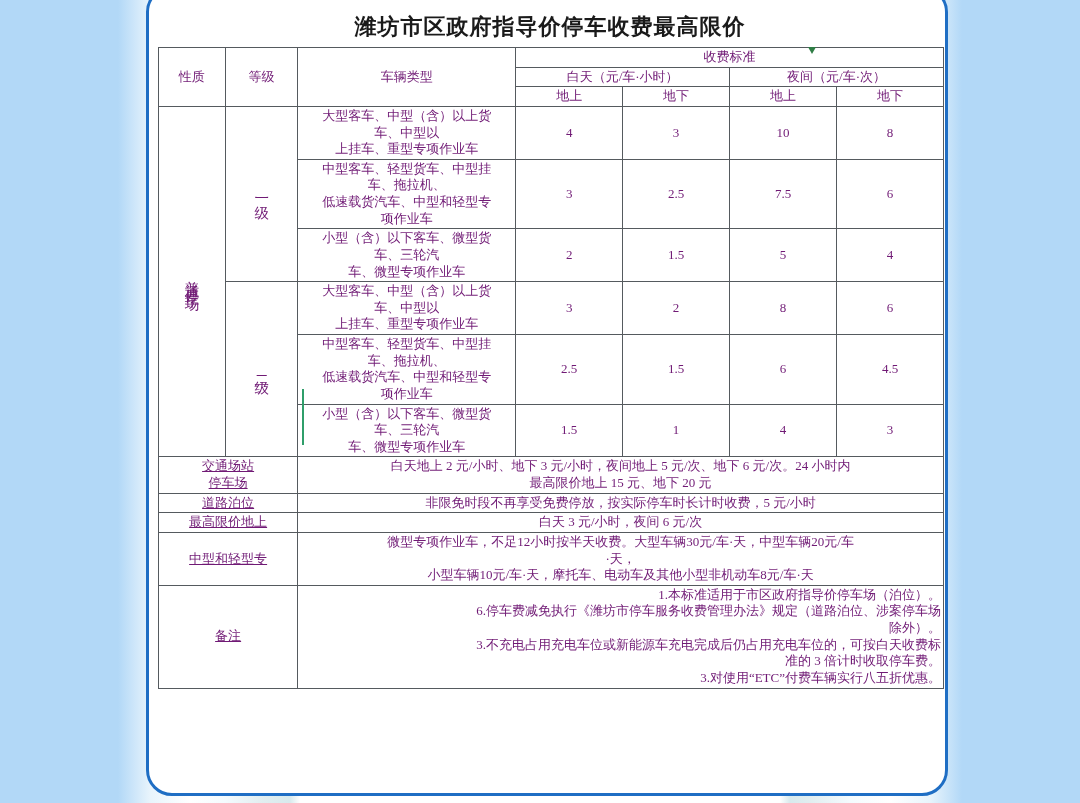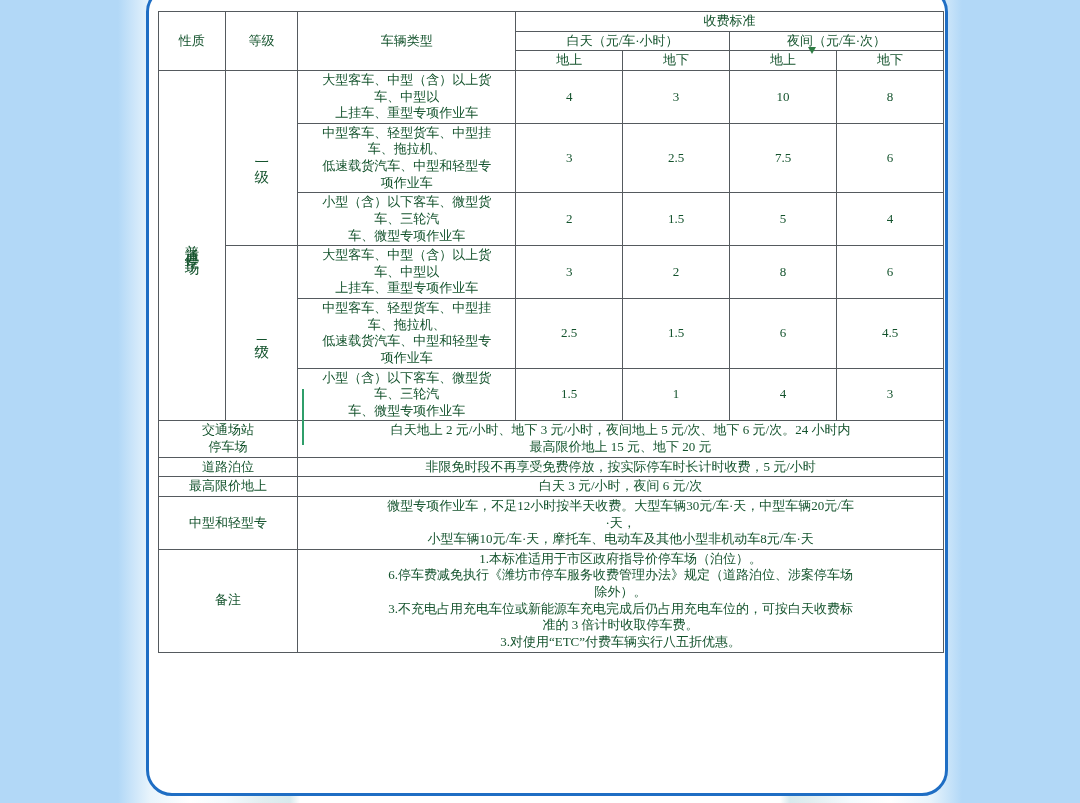--- a/index.html
+++ b/index.html
@@ -73,21 +73,21 @@
     font-family: "DejaVu Serif", "Liberation Serif", serif;
   }
   table.grid {
     border-collapse: collapse;
     width: 786px;
     margin-left: 4px;
     table-layout: fixed;
   }
   table.grid td, table.grid th {
     border: 1px solid #555a5e;
-    color: #14532d;
+    color: #701a75;
     font-weight: normal;
     font-size: 13px;
     text-align: center;
     vertical-align: middle;
     padding: 1px 2px;
     line-height: 1.28;
   }
   .hdr {
     font-size: 14.5px;
   }
@@ -111,34 +111,35 @@
     padding: 3px 4px;
     text-align: center;
   }
   .num {
     font-size: 14px;
     font-family: "Liberation Serif", serif;
   }
   .rowlabel {
     font-size: 14.5px;
     line-height: 1.4;
+    text-decoration: underline;
   }
   .para {
     font-size: 13.4px;
     line-height: 1.5;
     padding: 4px 8px;
     text-align: center;
   }
   .notes {
     font-size: 13.2px;
     line-height: 1.58;
     padding: 7px 10px 8px 10px;
     text-align: center;
   }
-  .notes div { display: block; }
+  .notes div { display: block; text-align: right; }
   .mark-green {
     position: absolute;
     left: 659px;
     top: 58px;
     width: 0;
     height: 0;
     border-left: 4px solid transparent;
     border-right: 4px solid transparent;
     border-top: 7px solid #2f7d45;
   }
@@ -154,20 +155,21 @@
 </head>
 <body>
 
 <div id="page">
 
   <div class="card">
     <div class="card-inner">
 
       <div class="sheet">
 
+        <div class="doc-title">潍坊市区政府指导价停车收费最高限价</div>
 
         <table class="grid">
           <colgroup>
             <col style="width:66px">
             <col style="width:72px">
             <col style="width:216px">
             <col style="width:106px">
             <col style="width:106px">
             <col style="width:106px">
             <col style="width:106px">

